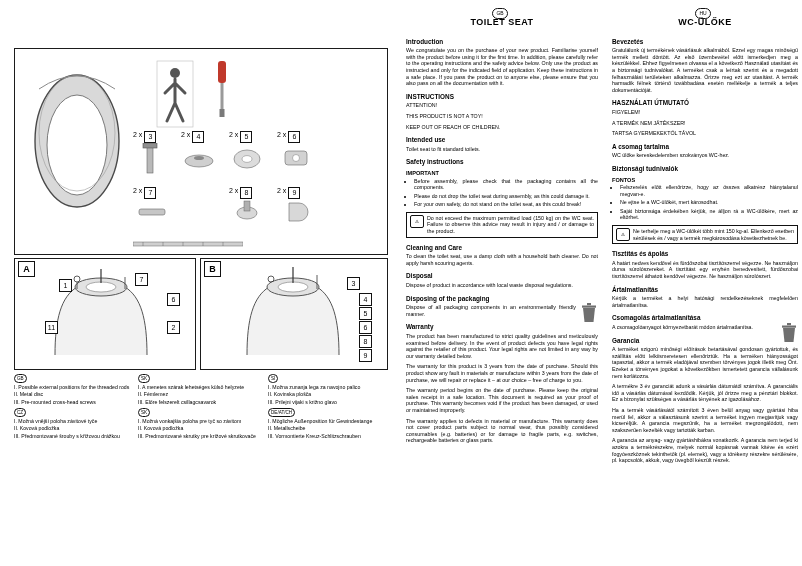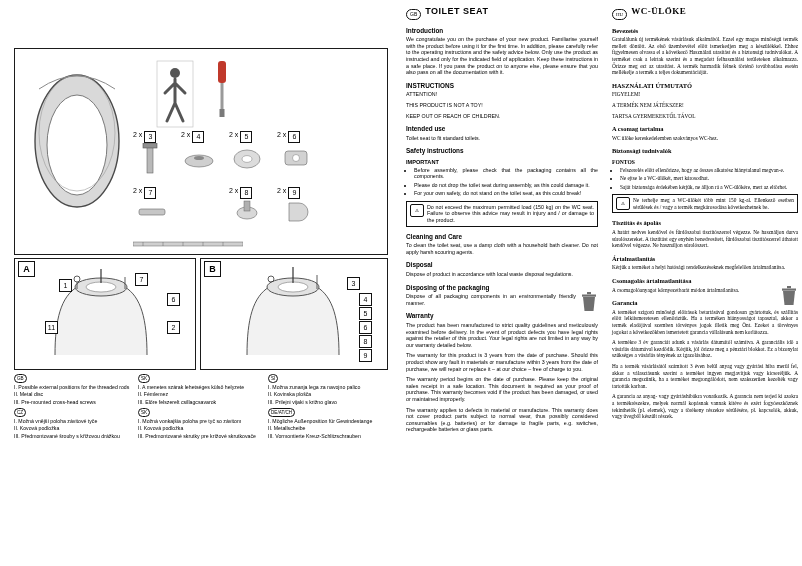--- a/index.html
+++ b/index.html
@@ -34,29 +34,29 @@
 
   
   .legend{position:absolute;font-size:5.2px;line-height:7.4px;}
   .legend .flag{display:inline-block;border:1px solid #111;border-radius:7px;padding:0 2px;font-size:4.6px;line-height:7px;margin-right:2px;background:#fff;}
   .legend ul{list-style:none;margin:1px 0 0 0;padding:0;}
   .legend li{white-space:nowrap;}
 
   
   .col{position:absolute;top:8px;font-size:5.3px;line-height:6.6px;text-align:justify;}
   .col1{left:406px;width:192px;}
-  .col2{left:612px;width:186px;font-family:Liberation Serif, serif;}
+  .col2{left:612px;width:186px;}
   .col h1{font-size:9px;margin:0 0 6px 0;letter-spacing:.5px;}
   .col h2{font-size:6.4px;margin:7px 0 2px 0;}
   .col h3{font-size:5.6px;margin:4px 0 1px 0;}
   .col p{margin:0 0 4px 0;}
   .col ul{margin:0 0 4px 0;padding-left:8px;}
   .col li{margin-bottom:2px;}
   .flagtag{display:inline-block;border:1px solid #111;border-radius:8px;padding:0 3px;font-size:5px;line-height:9px;vertical-align:middle;margin-right:4px;background:#fff;}
-  .titlerow{display:flex;align-items:center;margin-bottom:6px;}
+  .titlerow{display:flex;align-items:center;margin-bottom:6px;flex-direction:column;}
   .warnbox{border:1px solid #111;padding:2px 3px;margin:2px 0 4px 0;display:flex;gap:3px;align-items:flex-start;}
   .warnbox .ico{flex:0 0 auto;width:12px;height:11px;border:1px solid #111;border-radius:2px;font-size:4.5px;line-height:11px;text-align:center;}
   .binrow{position:relative;}
   .bin{position:absolute;right:0;width:18px;height:22px;}
 </style>
 </head>
 <body>
 
 <div class="page">
 

